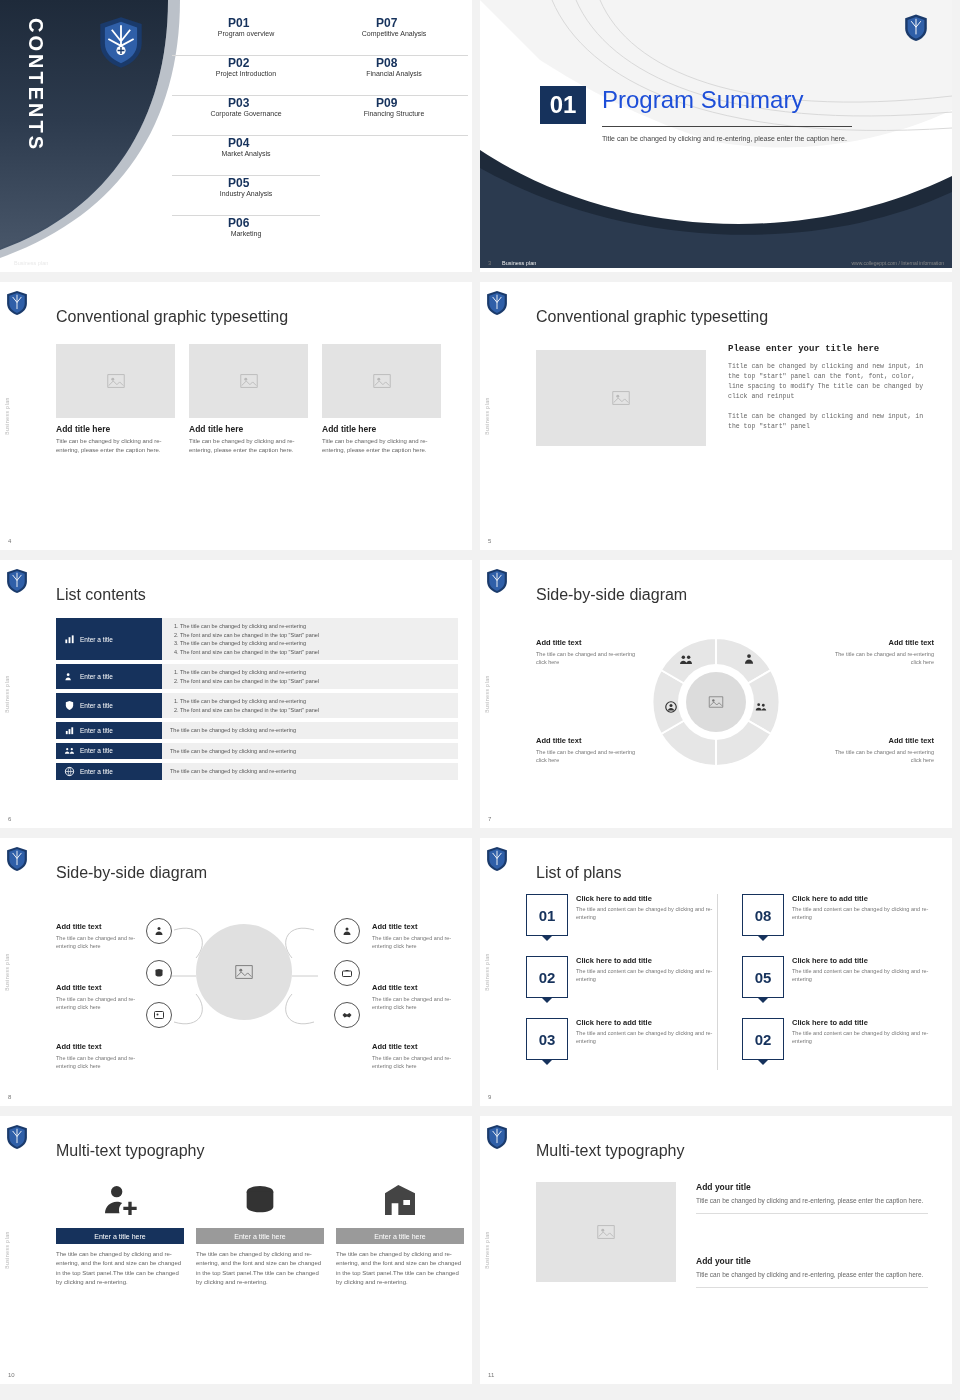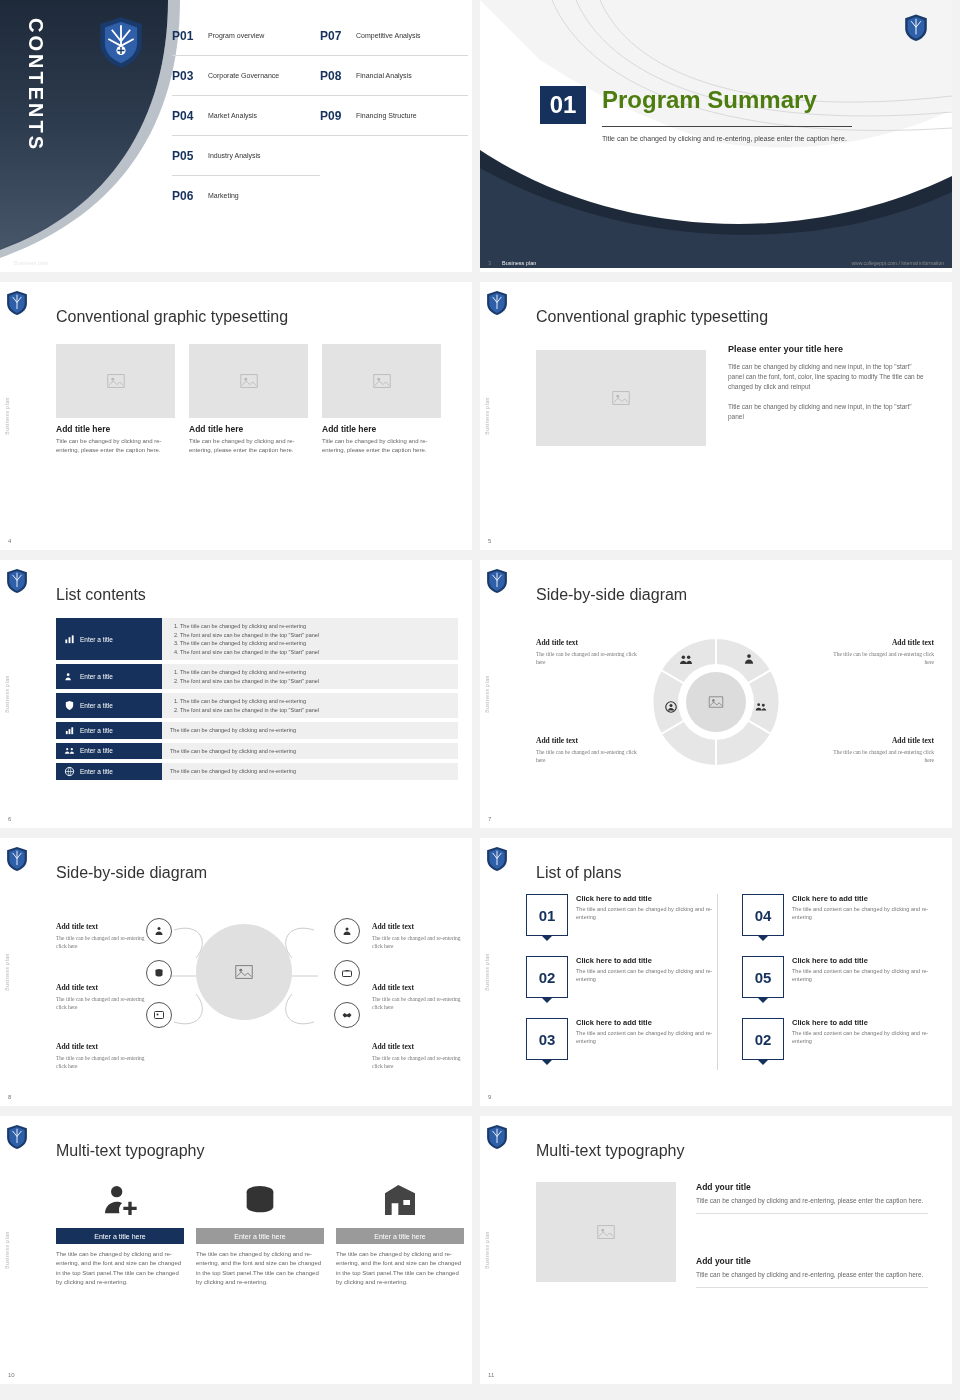--- a/index.html
+++ b/index.html
@@ -16,54 +16,54 @@
   .crest{position:absolute;width:22px;height:26px;}
   .crest svg{width:100%;height:100%;display:block;}
   
   .s1{background:#fff;}
   .s1 .leftband{position:absolute;left:0;top:0;width:168px;height:268px;background:linear-gradient(180deg,#1e2a3a 0%,#2d3b4e 45%,#4c5a6d 100%);}
   .s1 .curve{position:absolute;left:0;top:0;width:268px;height:268px;}
   .s1 .contents-word{position:absolute;left:24px;top:18px;writing-mode:vertical-rl;font-size:20px;letter-spacing:3px;color:#fff;font-weight:700;}
   .s1 .crestbox{position:absolute;left:98px;top:16px;width:46px;height:52px;}
   .toc{position:absolute;left:172px;top:16px;width:296px;display:flex;}
   .toccol{width:148px;}
-  .tocitem{height:39px;border-bottom:1px solid #d8d8d8;display:flex;align-items:center;}
+  .tocitem{height:39px;border-bottom:1px solid #d8d8d8;display:flex;align-items:center;flex-direction:column;}
   .tocnum{font-size:12px;font-weight:700;color:#16325c;width:36px;}
   .toctxt{font-size:7px;color:#333;}
   
   .s2{background:#fff;}
   .s2 .bgwave{position:absolute;inset:0;}
   .s2 .numbox{position:absolute;left:60px;top:86px;width:46px;height:38px;background:#16325c;color:#fff;font-size:24px;font-weight:700;display:flex;align-items:center;justify-content:center;}
-  .s2 .secttitle{position:absolute;left:122px;top:86px;font-size:24px;font-weight:700;color:#4d7c0f;}
+  .s2 .secttitle{position:absolute;left:122px;top:86px;font-size:24px;font-weight:400;color:#1d4ed8;}
   .s2 .rule{position:absolute;left:122px;top:126px;width:250px;height:1px;background:#444;}
   .s2 .desc{position:absolute;left:122px;top:134px;width:270px;font-size:7px;color:#444;line-height:1.5;}
   .s2 .crest2{position:absolute;right:24px;top:14px;width:24px;height:28px;}
   .s2 .url{position:absolute;right:8px;bottom:6px;font-size:5px;color:#888;}
   
   .ph{background:#e3e3e3;display:flex;align-items:center;justify-content:center;}
   .ph svg{width:22px;height:22px;opacity:.45;}
   .sub{font-size:8.5px;font-weight:700;color:#222;margin:6px 0 3px;}
   .body{font-size:6px;color:#666;line-height:1.55;}
   
   .s4 .cards{position:absolute;left:56px;top:62px;display:flex;gap:14px;}
   .s4 .card{width:119px;}
   .s4 .card .ph{height:74px;}
   
   .s5 .ph{position:absolute;left:56px;top:68px;width:170px;height:96px;}
-  .s5 .txt{position:absolute;left:248px;top:62px;width:200px;}
+  .s5 .txt{position:absolute;left:248px;top:62px;width:200px;font-family:Liberation Mono, monospace;}
   .s5 h4{font-size:9px;margin:0 0 8px;color:#222;}
   
   .s6 .lst{position:absolute;left:56px;top:58px;width:402px;}
   .s6 .lrow{display:flex;margin-bottom:4px;align-items:stretch;}
   .s6 .lbl{width:98px;background:#16325c;color:#fff;font-size:6.5px;display:flex;align-items:center;gap:5px;padding-left:8px;}
   .s6 .lbl svg{width:11px;height:11px;fill:#fff;}
   .s6 .cont{flex:1;background:#efefef;padding:4px 8px;font-size:5.5px;color:#555;line-height:1.55;}
   .s6 .cont ol{margin:0;padding-left:10px;}
   .s7 .center{position:absolute;left:206px;top:112px;width:60px;height:60px;border-radius:50%;background:#dcdcdc;display:flex;align-items:center;justify-content:center;}
-  .lbltxt{position:absolute;width:106px;font-family:Liberation Serif, serif;}
+  .lbltxt{position:absolute;width:106px;}
   .lbltxt .t{font-size:7.5px;font-weight:700;color:#222;margin-bottom:3px;}
   .lbltxt .d{font-size:5.5px;color:#777;line-height:1.5;}
   .s8 .bigcirc{position:absolute;left:196px;top:86px;width:96px;height:96px;border-radius:50%;background:#e0e0e0;display:flex;align-items:center;justify-content:center;}
   .icocirc{position:absolute;width:24px;height:24px;border-radius:50%;border:1px solid #555;display:flex;align-items:center;justify-content:center;background:#fff;}
   .icocirc svg{width:12px;height:12px;fill:#333;}
   
   .s9 .plans{position:absolute;left:46px;top:56px;width:412px;display:flex;flex-wrap:wrap;}
   .s9 .pitem{width:196px;height:58px;display:flex;gap:8px;margin-bottom:4px;}
   .s9 .pnum{width:40px;height:40px;border:1px solid #16325c;display:flex;align-items:center;justify-content:center;font-size:15px;font-weight:700;color:#16325c;position:relative;}
   .s9 .pnum:after{content:"";position:absolute;bottom:-6px;left:50%;transform:translateX(-50%);width:0;height:0;border-left:6px solid transparent;border-right:6px solid transparent;border-top:6px solid #16325c;}
@@ -106,20 +106,24 @@
           <path d="M20 8 L20 34 M12 12 L20 22 M28 12 L20 22 M9 20 L20 26 M31 20 L20 26" stroke="#fff" stroke-width="1.6"></path>
           <circle cx="20" cy="30" r="4" fill="#fff"></circle>
           <path d="M20 27 v6 M17 30 h6" stroke="#1a3a6b" stroke-width="1.2"></path>
         </svg>
     </div>
     <div class="toc">
       <div class="toccol">
         <div class="tocitem">
             <span class="tocnum">P01</span>
             <span class="toctxt">Program overview</span>
+          </div>
+        <div class="tocitem">
+            <span class="tocnum">P02</span>
+            <span class="toctxt">Project Introduction</span>
           </div>
         <div class="tocitem">
             <span class="tocnum">P03</span>
             <span class="toctxt">Corporate Governance</span>
           </div>
         <div class="tocitem">
             <span class="tocnum">P04</span>
             <span class="toctxt">Market Analysis</span>
           </div>
         <div class="tocitem">
@@ -522,21 +526,21 @@
     <div style="position:absolute;left:237px;top:56px;width:1px;height:176px;background:#d7d7d7"></div>
     <div class="plans">
       <div class="pitem">
           <div class="pnum">01</div>
           <div class="ptxt">
             <div class="t">Click here to add title</div>
             <div class="d">The title and content can be changed by clicking and re-entering</div>
           </div>
         </div>
       <div class="pitem" style="margin-left:20px">
-          <div class="pnum">04</div>
+          <div class="pnum">08</div>
           <div class="ptxt">
             <div class="t">Click here to add title</div>
             <div class="d">The title and content can be changed by clicking and re-entering</div>
           </div>
         </div>
       <div class="pitem">
           <div class="pnum">02</div>
           <div class="ptxt">
             <div class="t">Click here to add title</div>
             <div class="d">The title and content can be changed by clicking and re-entering</div>

